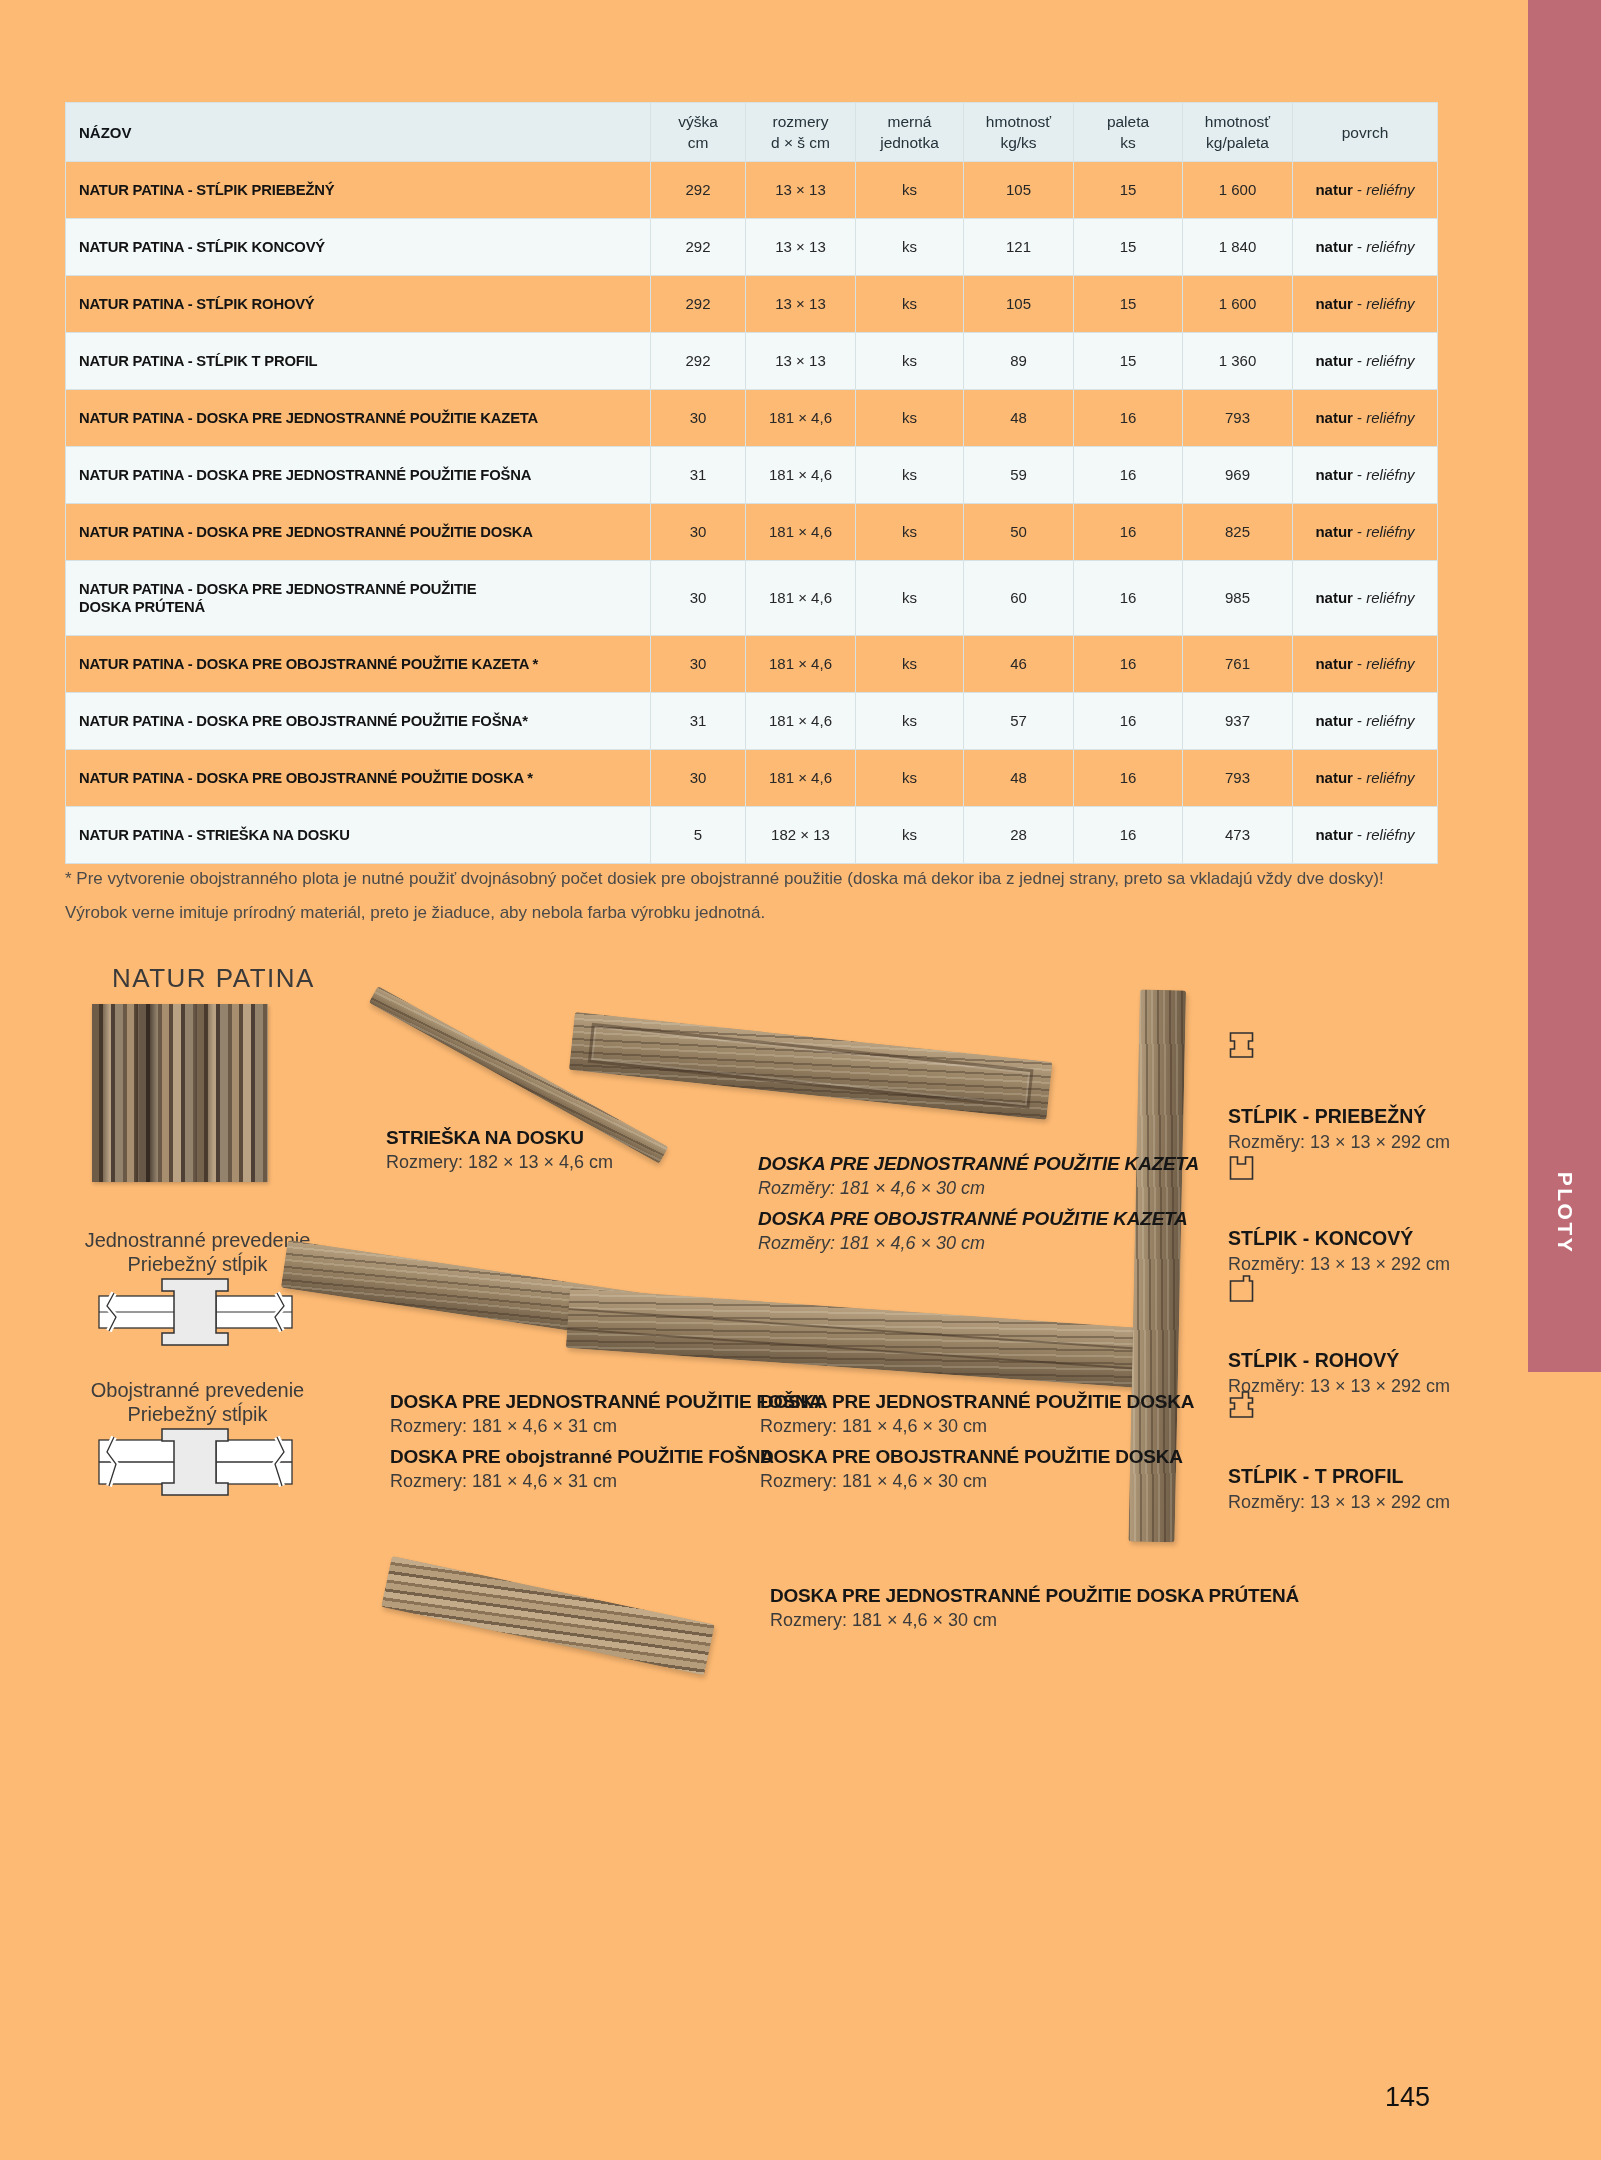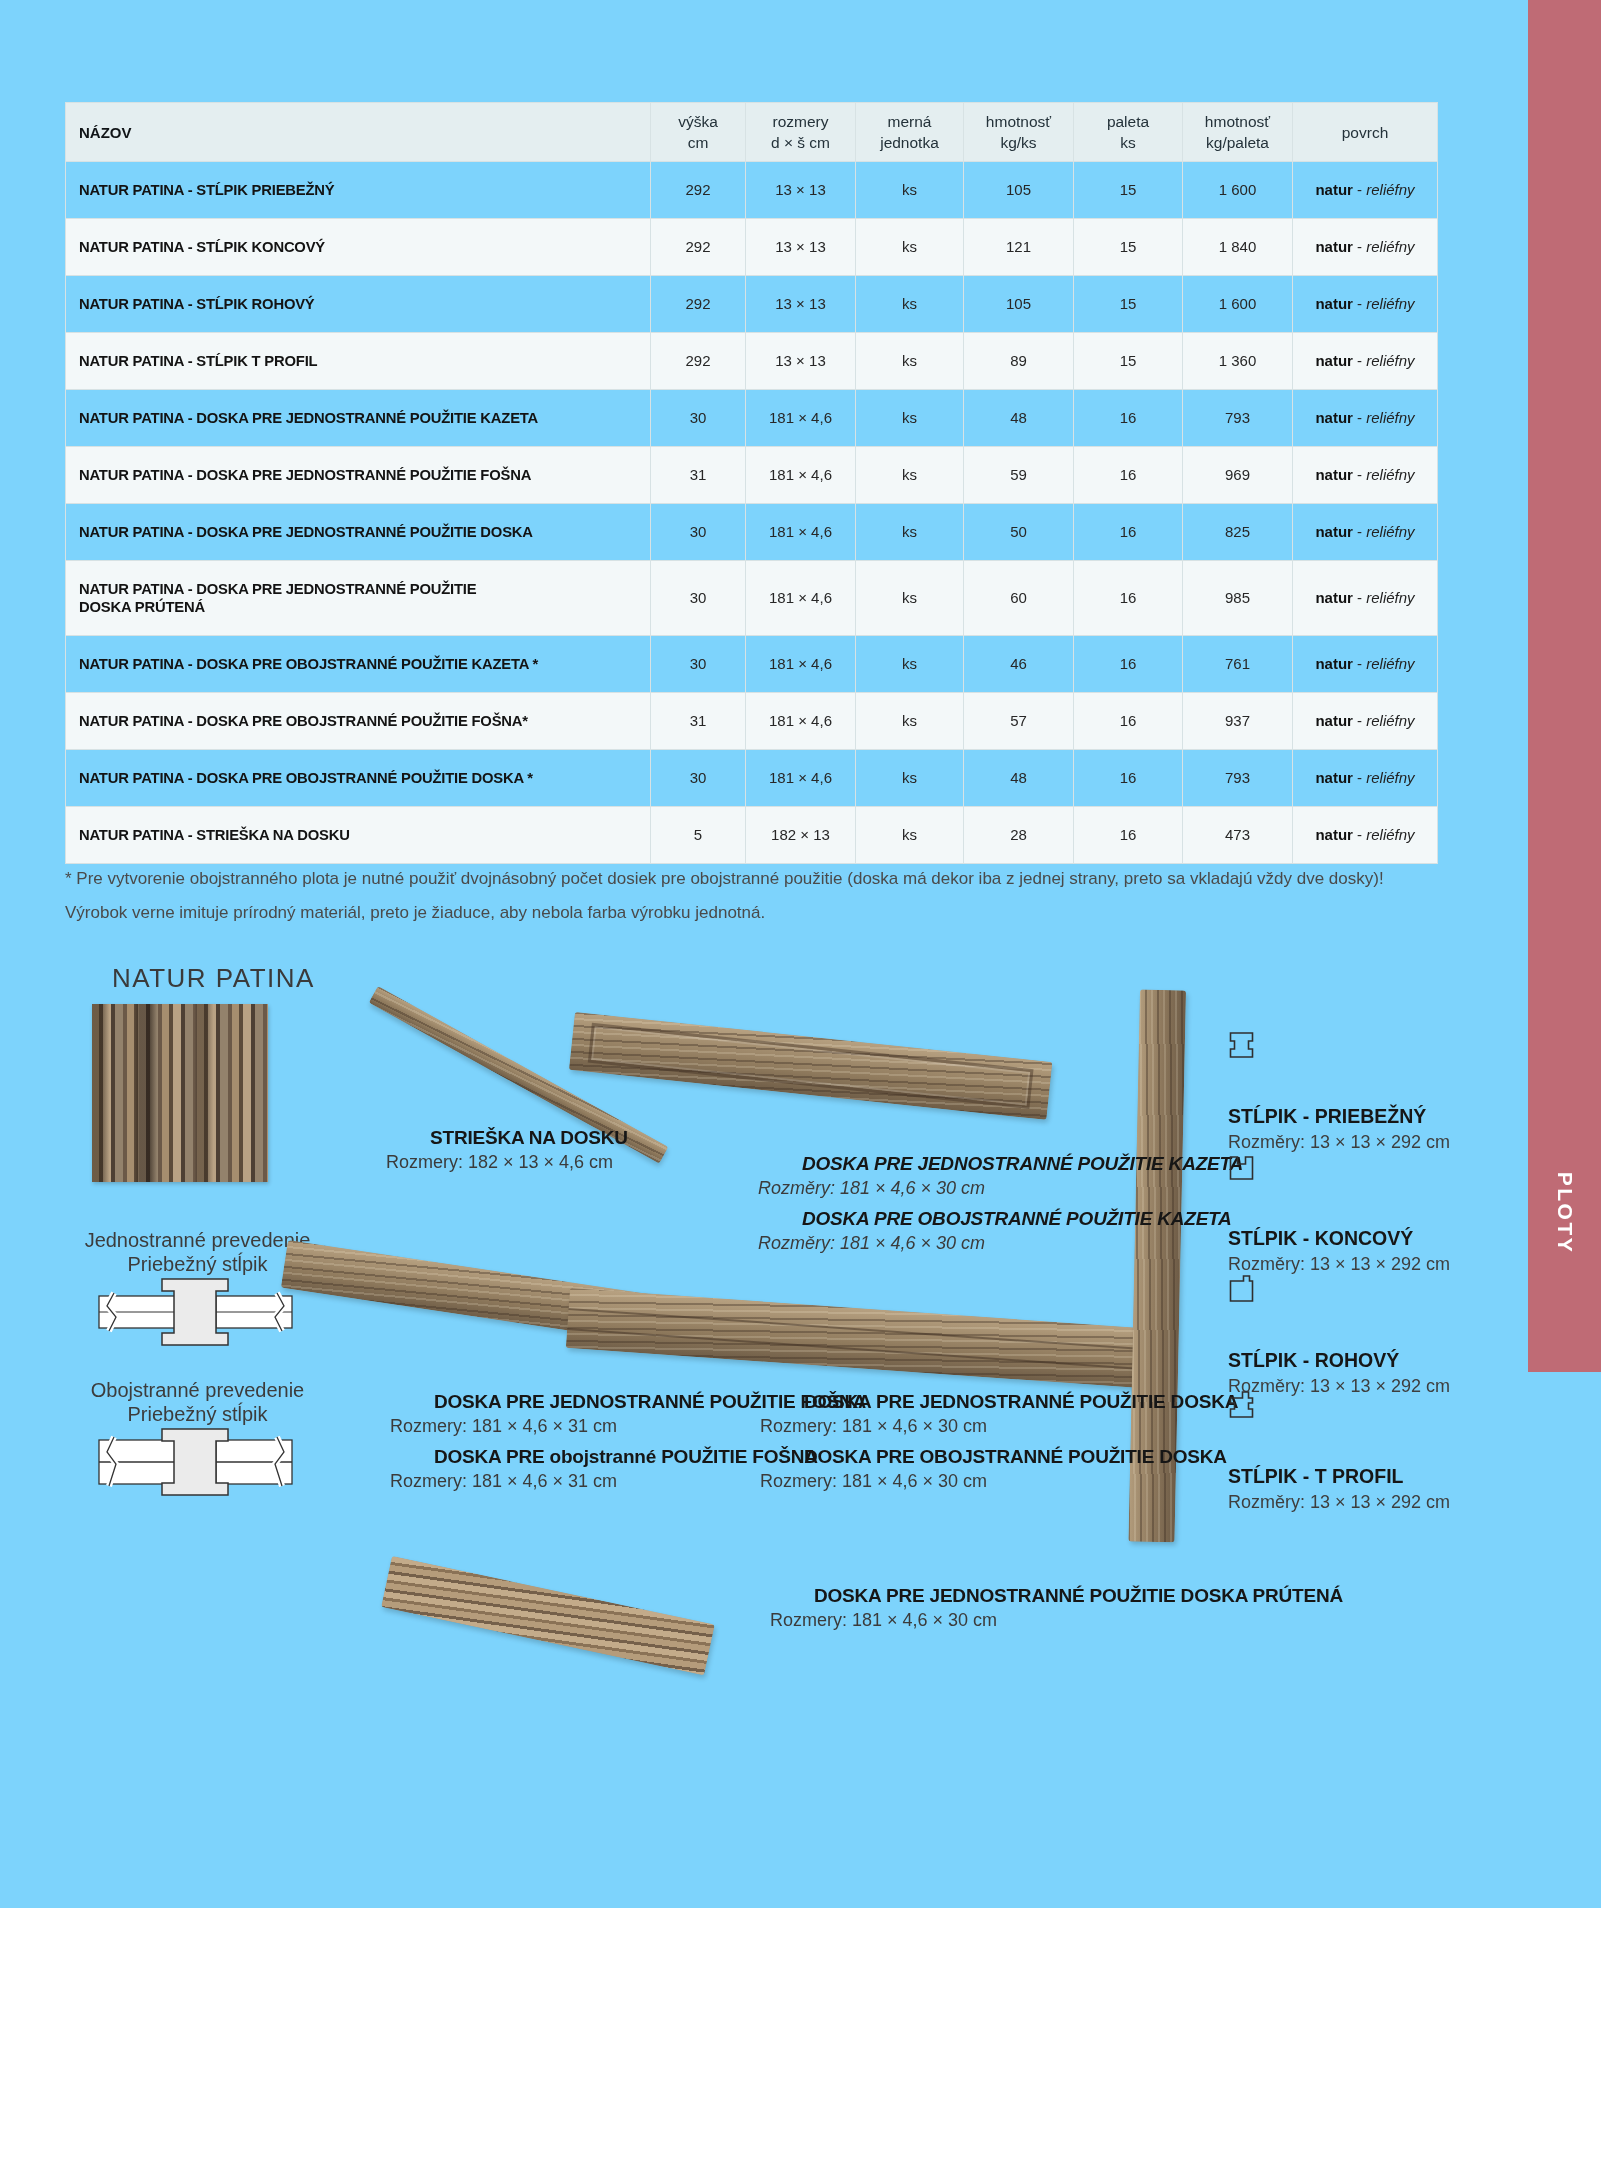--- a/index.html
+++ b/index.html
@@ -1,16 +1,16 @@
 <!DOCTYPE html>
 <html><head>
 <meta charset="utf-8">
 <style>
   html,body{margin:0;padding:0;background:#fff;}
-  .page{position:relative;width:1601px;height:1908px;background:#7dd3fc;overflow:hidden;
+  .page{position:relative;width:1601px;height:2160px;background:#fdba74;overflow:hidden;
         font-family:"Liberation Sans",sans-serif;color:#1c1c1c;}
 
   
   .tbl{position:absolute;left:65px;top:102px;width:1372px;border-collapse:collapse;table-layout:fixed;}
   .tbl th,.tbl td{border:1px solid #d7e2e4;}
   .tbl thead th{background:#e4eef0;font-weight:400;font-size:15.5px;line-height:21px;
                 color:#24323a;text-align:center;padding:8px 6px;white-space:pre-line;vertical-align:middle;}
   .tbl thead th.h-name{text-align:left;font-weight:700;padding-left:13px;font-size:15px;color:#101417;}
   .tbl td{font-size:15px;line-height:18px;padding:19px 6px;text-align:center;color:#272727;vertical-align:middle;}
   .tbl td.c-name{text-align:left;font-weight:700;padding-left:13px;font-size:14.8px;color:#131313;
@@ -52,21 +52,21 @@
 
   #board-strieska{left:378px;top:986px;width:332px;height:19px;transform:rotate(29deg);transform-origin:left top;}
   #board-kazeta{left:575px;top:1012px;width:480px;height:58px;transform:rotate(6deg);transform-origin:left top;}
   #board-fosna{left:288px;top:1240px;width:420px;height:48px;transform:rotate(8.5deg);transform-origin:left top;}
   #board-doska{left:570px;top:1288px;width:572px;height:60px;transform:rotate(4deg);transform-origin:left top;}
   #board-prutena{left:392px;top:1556px;width:330px;height:52px;transform:rotate(12deg);transform-origin:left top;}
   #post-photo{left:1140px;top:990px;width:46px;height:552px;transform:rotate(1.2deg);transform-origin:center top;}
 
   
   .lbl{position:absolute;}
-  .pt{font-weight:700;font-size:19px;line-height:24px;color:#161616;letter-spacing:-0.2px;margin-left:44px;}
+  .pt{font-weight:700;font-size:19px;line-height:24px;color:#161616;letter-spacing:-0.2px;}
   .pd{font-size:18px;line-height:24px;color:#3b3b3b;margin-bottom:7px;}
   #lbl-strieska{left:386px;top:1126px;}
   #lbl-kazeta{left:758px;top:1152px;font-style:italic;}
   #lbl-fosna{left:390px;top:1390px;}
   #lbl-doska{left:760px;top:1390px;}
   #lbl-prutena{left:770px;top:1584px;}
 
   
   .stlpik{position:absolute;left:1228px;}
   .stlpik svg{display:block;margin-bottom:11px;}

